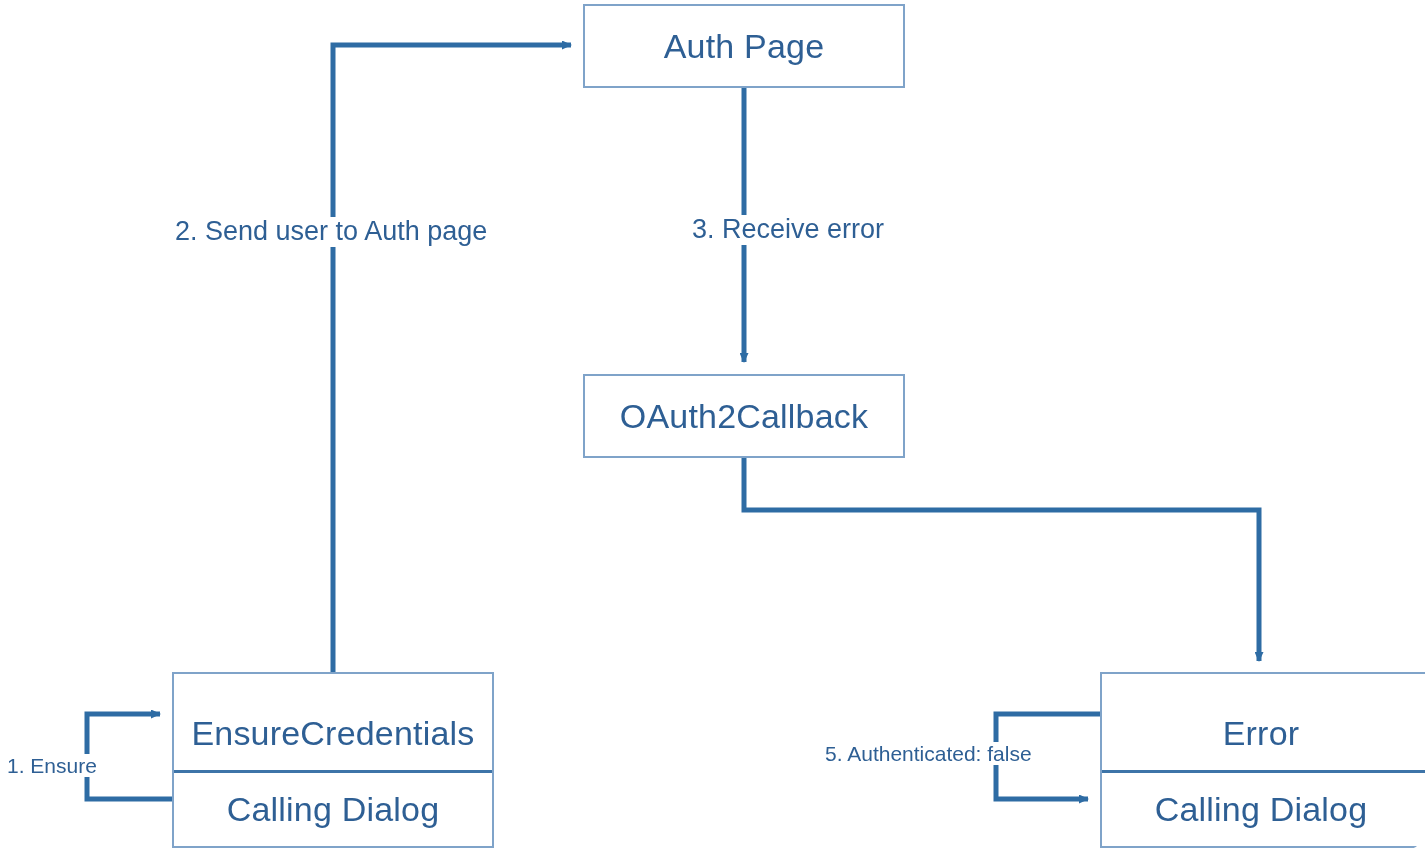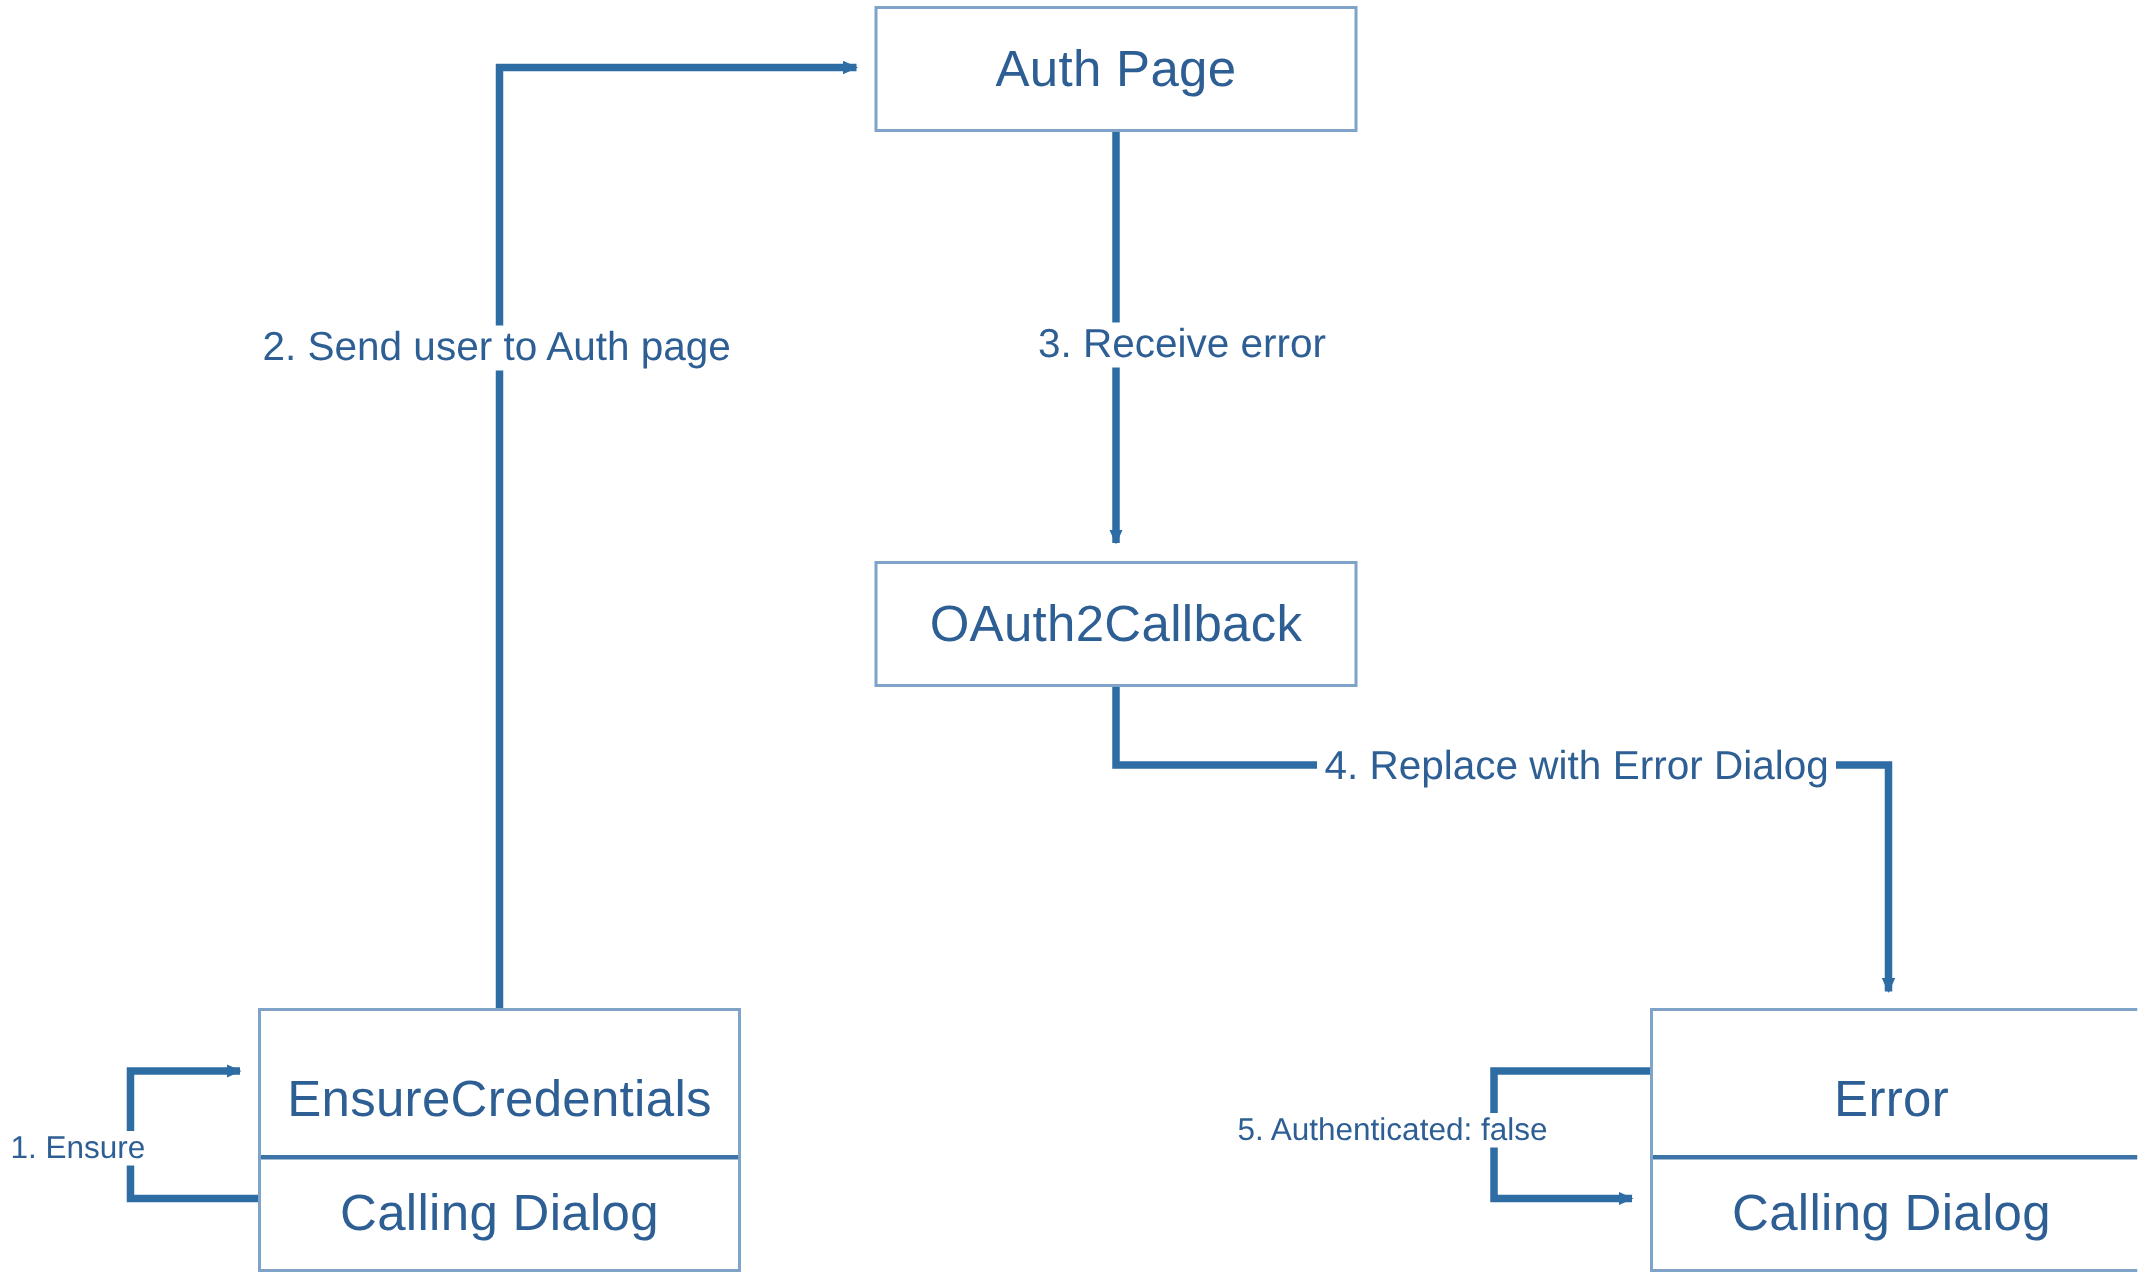--- a/index.html
+++ b/index.html
@@ -9,20 +9,21 @@
   }
   body {
     font-family: "Liberation Sans", sans-serif;
   }
   #canvas {
     position: relative;
     width: 1425px;
     height: 850px;
     background: #ffffff;
     overflow: hidden;
+    border-radius: 20px;
   }
   svg#wires {
     position: absolute;
     left: 0;
     top: 0;
     width: 1425px;
     height: 850px;
     pointer-events: none;
   }
   .node {
@@ -111,17 +112,16 @@
     <div class="node-cell divided-top" style="padding-right:18px;">Error</div>
     <div class="node-cell" style="padding-right:18px;">Calling Dialog</div>
   </div>
 
   <div class="edge-label small" style="left:2px; top:754px;">1. Ensure</div>
 
   <div class="edge-label" style="left:170px; top:217px;">2. Send user to Auth page</div>
 
   <div class="edge-label" style="left:641px; top:215px;margin-left:46px;">3. Receive error</div>
 
-  <div class="edge-label" style="left:878px; top:496px;">4. Replace with Error Dialog</div>
 
   <div class="edge-label small" style="left:820px; top:742px;">5. Authenticated: false</div>
 
 </div>
 
 </body></html>

